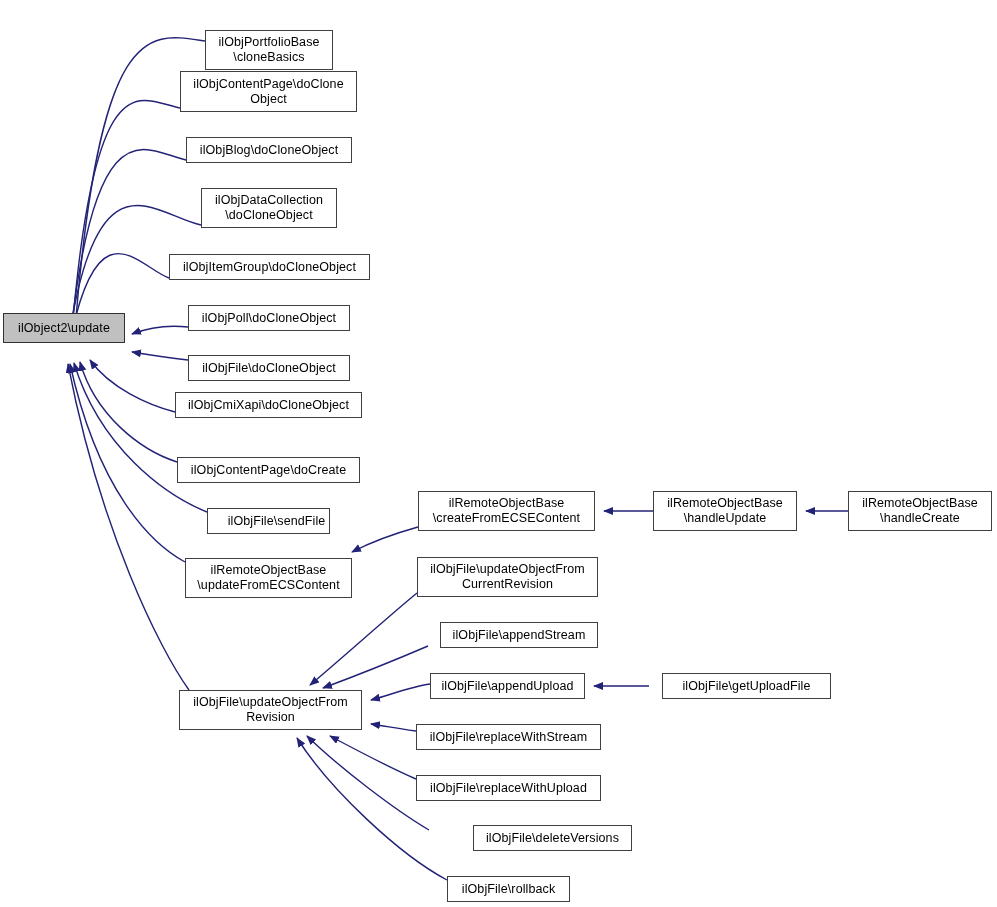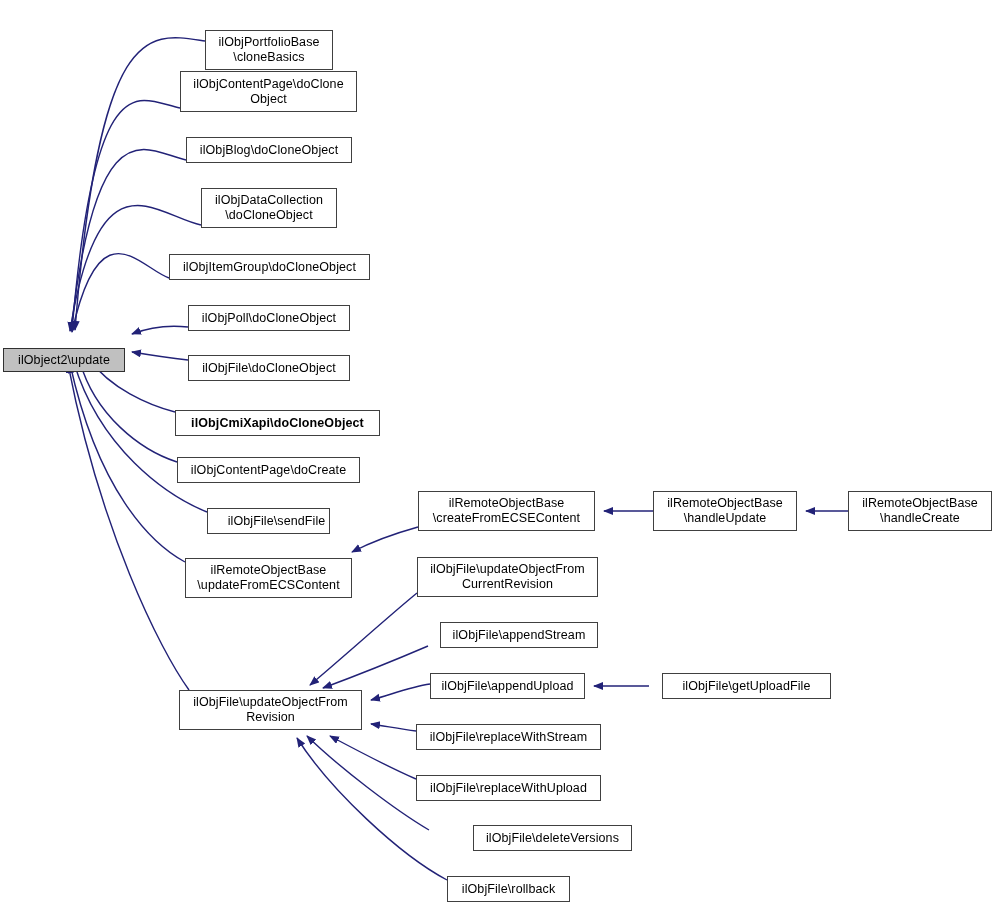--- a/index.html
+++ b/index.html
@@ -74,32 +74,32 @@
         <path d="M 428,646 C 400,658 350,678 323,688" fill="none" stroke="#222277" stroke-width="1.4" marker-end="url(#arrow)"></path>
         <path d="M 430,684 C 410,687 390,695 371,700" fill="none" stroke="#222277" stroke-width="1.4" marker-end="url(#arrow)"></path>
         <path d="M 649,686 L 594,686" fill="none" stroke="#222277" stroke-width="1.4" marker-end="url(#arrow)"></path>
         <path d="M 416,731 C 400,729 385,726 371,724" fill="none" stroke="#222277" stroke-width="1.4" marker-end="url(#arrow)"></path>
         <path d="M 416,779 C 395,770 360,752 330,736" fill="none" stroke="#222277" stroke-width="1.4" marker-end="url(#arrow)"></path>
         <path d="M 429,830 C 395,810 340,768 307,736" fill="none" stroke="#222277" stroke-width="1.4" marker-end="url(#arrow)"></path>
         <path d="M 447,880 C 400,855 330,790 297,738" fill="none" stroke="#222277" stroke-width="1.4" marker-end="url(#arrow)"></path>
       </g>
   </svg>
   <div id="node-layer">
-      <div class="node root" style="left: 3px; top: 348px; width: 122px; height: 24px; text-align: center;">ilObject2\update</div>
+      <div class="node root" style="left: 3px; top: 313px; width: 122px; height: 30px; text-align: center;">ilObject2\update</div>
       <div class="node" style="left: 205px; top: 5px; width: 128px; height: 40px; margin-top: 25px;">ilObjPortfolioBase
 \cloneBasics</div>
       <div class="node" style="left: 180px; top: 71px; width: 177px; height: 41px;">ilObjContentPage\doClone
 Object</div>
       <div class="node" style="left: 186px; top: 137px; width: 166px; height: 26px;">ilObjBlog\doCloneObject</div>
       <div class="node" style="left: 201px; top: 188px; width: 136px; height: 40px;">ilObjDataCollection
 \doCloneObject</div>
       <div class="node" style="left: 169px; top: 254px; width: 201px; height: 26px;">ilObjItemGroup\doCloneObject</div>
       <div class="node" style="left: 188px; top: 305px; width: 162px; height: 26px;">ilObjPoll\doCloneObject</div>
       <div class="node" style="left: 188px; top: 355px; width: 162px; height: 26px;">ilObjFile\doCloneObject</div>
-      <div class="node" style="left: 175px; top: 410px; width: 205px; height: 26px; font-weight: bold;">ilObjCmiXapi\doCloneObject</div>
+      <div class="node" style="left: 175px; top: 392px; width: 187px; height: 26px;">ilObjCmiXapi\doCloneObject</div>
       <div class="node" style="left: 177px; top: 457px; width: 183px; height: 26px;">ilObjContentPage\doCreate</div>
       <div class="node" style="left: 207px; top: 508px; width: 123px; height: 26px; padding-left: 16px;">ilObjFile\sendFile</div>
       <div class="node" style="left: 185px; top: 558px; width: 167px; height: 40px;">ilRemoteObjectBase
 \updateFromECSContent</div>
       <div class="node" style="left: 179px; top: 690px; width: 183px; height: 40px;">ilObjFile\updateObjectFrom
 Revision</div>
       <div class="node" style="left: 418px; top: 491px; width: 177px; height: 40px;">ilRemoteObjectBase
 \createFromECSEContent</div>
       <div class="node" style="left: 653px; top: 491px; width: 144px; height: 40px;">ilRemoteObjectBase
 \handleUpdate</div>

